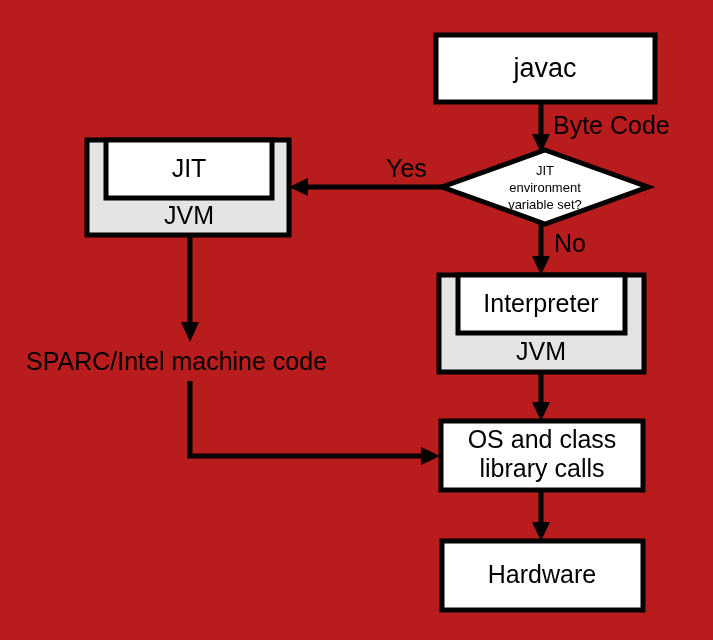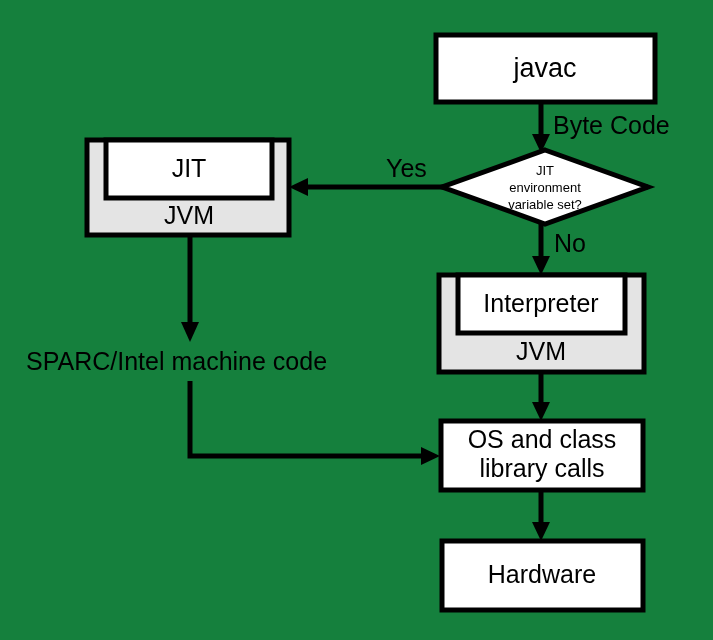--- a/index.html
+++ b/index.html
@@ -9,21 +9,21 @@
     background: #ffffff;
   }
   body {
     font-family: "Liberation Sans", "DejaVu Sans", sans-serif;
     color: #000000;
   }
   #canvas {
     position: relative;
     width: 713px;
     height: 640px;
-    background: #15803d;
+    background: #b91c1c;
     overflow: hidden;
   }
   #diagram-svg {
     position: absolute;
     left: 0;
     top: 0;
     width: 713px;
     height: 640px;
   }
   .box-text {

